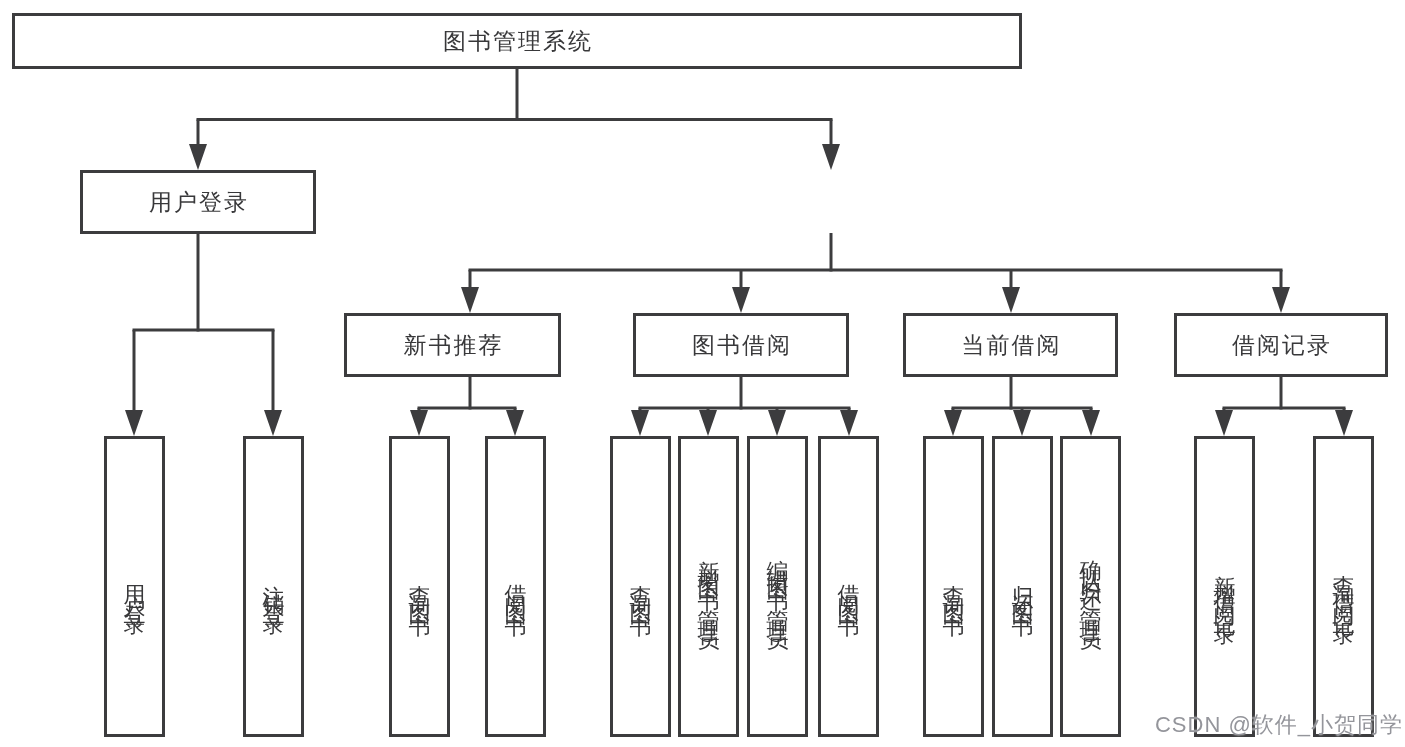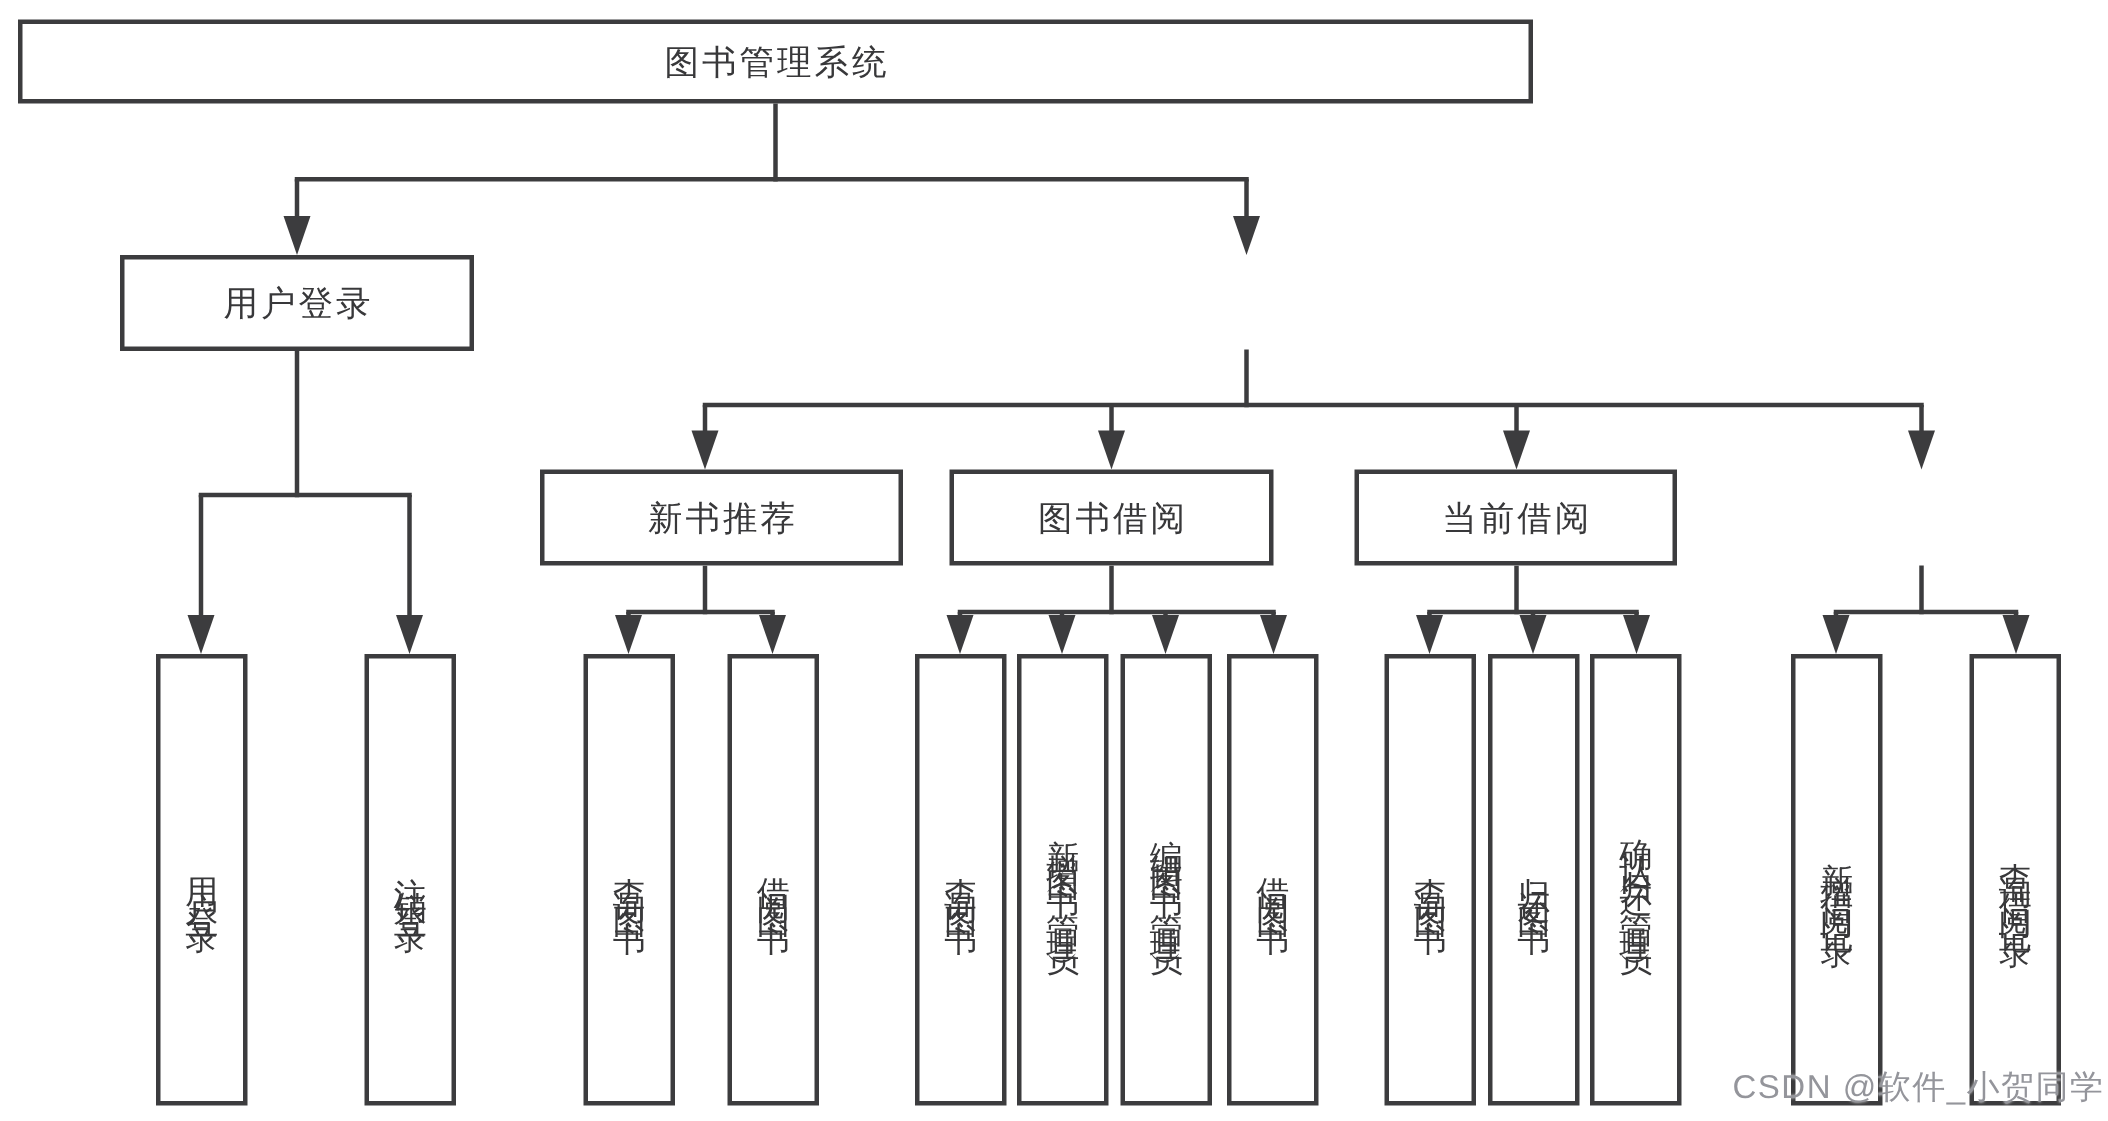--- a/index.html
+++ b/index.html
@@ -139,29 +139,32 @@
   </svg>
 
   <div class="box" style="left:12px;top:13px;width:1010px;height:56px">
     <span class="hlabel">图书管理系统</span>
   </div>
 
   <div class="box" style="left:80px;top:170px;width:236px;height:64px">
     <span class="hlabel">用户登录</span>
   </div>
 
-  <div class="box" style="left:360px;top:313px;width:242px;height:64px">
+  <div class="box" style="left:344px;top:313px;width:217px;height:64px">
     <span class="hlabel">新书推荐</span>
   </div>
   <div class="box" style="left:903px;top:313px;width:215px;height:64px">
     <span class="hlabel">当前借阅</span>
   </div>
   <div class="box" style="left:633px;top:313px;width:216px;height:64px">
     <span class="hlabel">图书借阅</span>
   </div>
+  <div class="box" style="left:1174px;top:313px;width:214px;height:64px">
+    <span class="hlabel">借阅记录</span>
+  </div>
 
   <div class="box leaf" style="left:104px">
     <span class="vlabel">用户登录</span>
   </div>
   <div class="box leaf" style="left:243px">
     <span class="vlabel">注销登录</span>
   </div>
 
   <div class="box leaf" style="left:389px">
     <span class="vlabel">查询图书</span>

